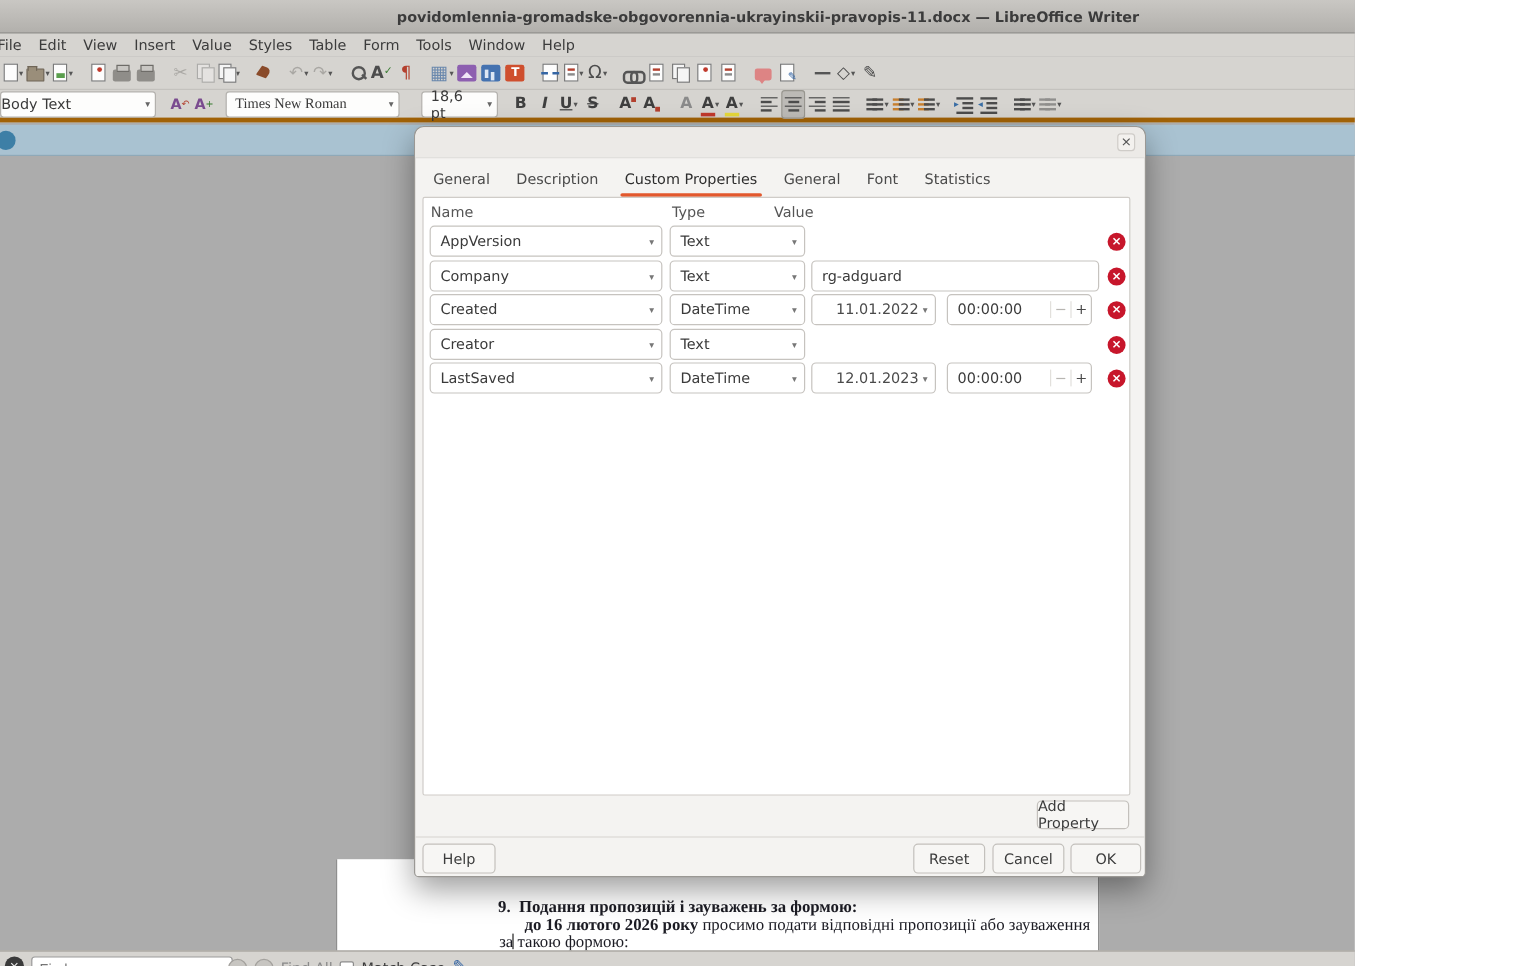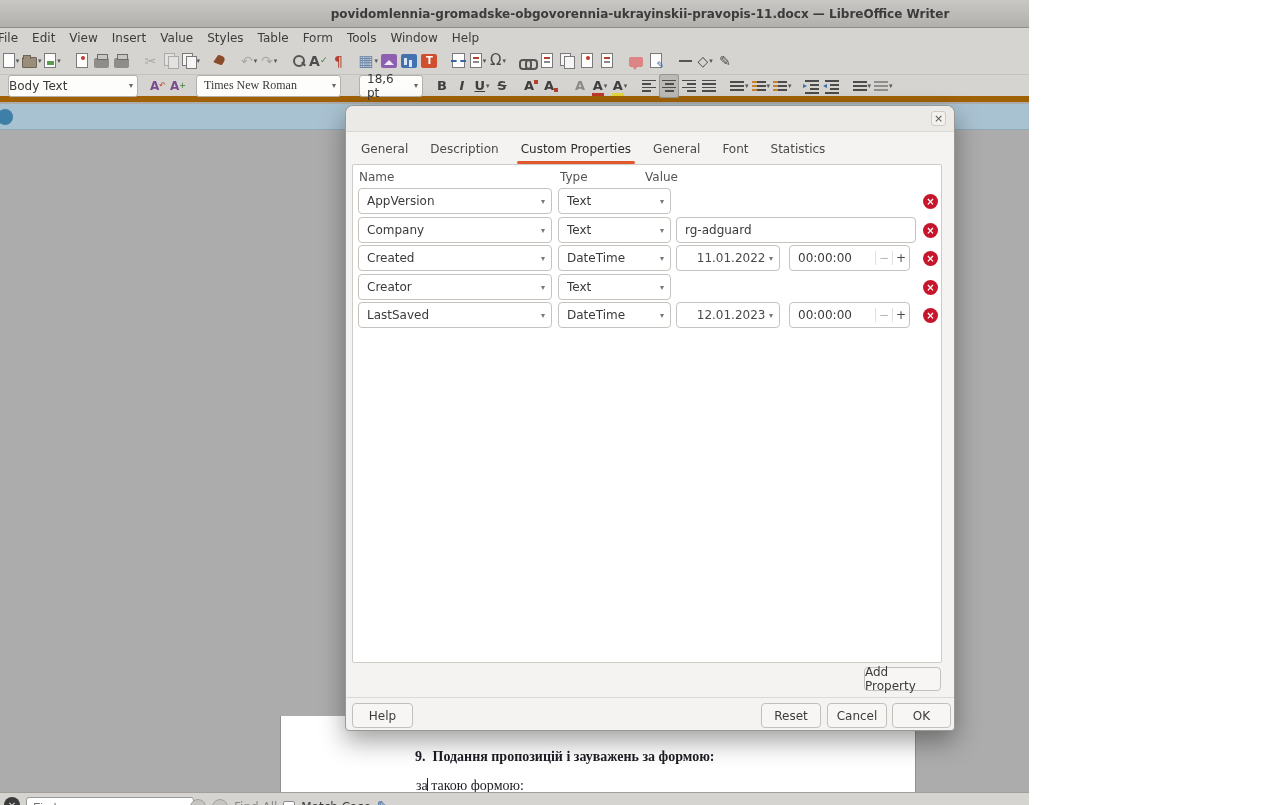--- a/index.html
+++ b/index.html
@@ -1,38 +1,38 @@
 <!DOCTYPE html>
 <html><head>
 <meta charset="utf-8">
 <style>
   * { margin:0; padding:0; box-sizing:border-box; }
   html,body { width:1280px; height:805px; overflow:hidden; font-family:"DejaVu Sans","Liberation Sans",sans-serif; }
-  .screen { position:relative; width:1029px; height:805px; background:#acacac; overflow:hidden; }
+  .screen { position:relative; width:1129px; height:805px; background:#acacac; overflow:hidden; }
 
   
   .titlebar { position:absolute; left:0; top:0; width:1280px; height:28px;
     background:linear-gradient(#c9c7c3,#b2b0ac); border-bottom:1px solid #8f8d89;
     display:flex; align-items:center; justify-content:center; }
   .titlebar .title { font-size:12px; font-weight:bold; color:#3b3b3b; }
   .winbtn { position:absolute; top:6px; width:16px; height:16px; border-radius:50%;
     background:#c4c2be; border:1px solid #9a9894; color:#555; font-size:10px;
     display:flex; align-items:center; justify-content:center; line-height:1; }
   .winbtn.min { right:32px; }
   .winbtn.res { right:-6px; }
 
   .menubar { position:absolute; left:0; top:28px; width:1280px; height:19px;
     background:#d6d4d0; display:flex; align-items:center; gap:0; }
   .menubar span { font-size:12px; color:#3c3c3c; padding:0 7px; }
   .menubar span:first-child { margin-left:-9px; }
 
   .toolbar { position:absolute; left:0; width:1280px; background:#d6d4d0;
     display:flex; align-items:center; }
   .tb1 { top:47px; height:28px; border-bottom:1px solid #c4c2be; padding-left:1px; }
-  .tb2 { top:75px; height:27px; border-bottom:6px solid #a16207; padding-left:8px; }
+  .tb2 { top:75px; height:27px; border-bottom:4px solid #a16207; padding-left:0; }
 
   .tbtn { display:inline-flex; align-items:center; justify-content:center;
     height:24px; min-width:20px; padding:0 1px; position:relative; }
   .tbtn .dd { font-size:7px; color:#555; margin-left:1px; }
   .sep { width:9px; height:24px; }
   .g { font-size:14px; color:#4c4c4c; line-height:1; }
   .dim { color:#a9a7a3; }
   .red { color:#b3402e; }
   .green { color:#3a7d32; }
 
@@ -477,20 +477,23 @@
   <div class="notifbar">
     <span class="notif-icon"></span>
     <span class="donate-btn btn">Donate</span>
     <span class="notif-close">×</span>
   </div>
 
   <div class="page"></div>
   <div class="docline" style="left:415px; top:749px; font-weight:bold">
     <span>9.</span>&nbsp;&nbsp;<span>Подання пропозицій і зауважень за формою:</span>
   </div>
+  <div class="docline" style="left:437px; top:764px">
+    <b>до 16 лютого 2026 року</b><span> просимо подати відповідні пропозиції або зауваження</span>
+  </div>
   <div class="docline" style="left:416px; top:778px">
     <span>за</span>&nbsp;<span>такою формою:</span>
   </div>
   <div class="caret"></div>
 
   <div class="vscroll-line"></div>
   <div class="vscroll-thumb"></div>
 
   <div class="findbar">
     <span class="find-close">

